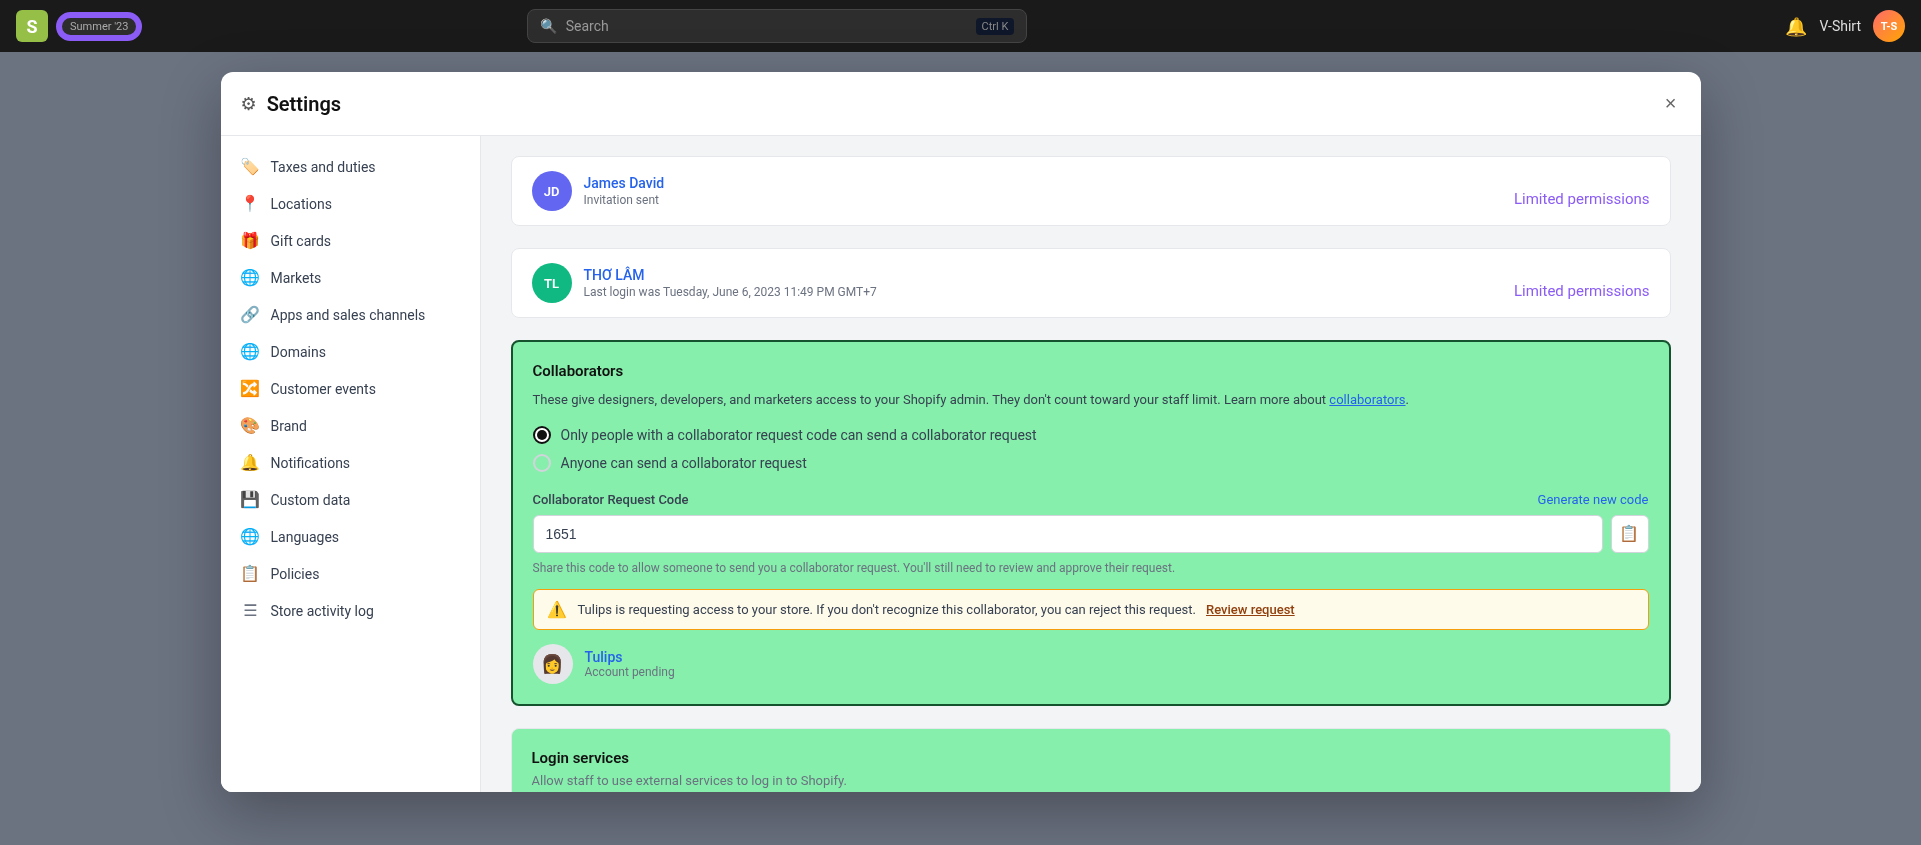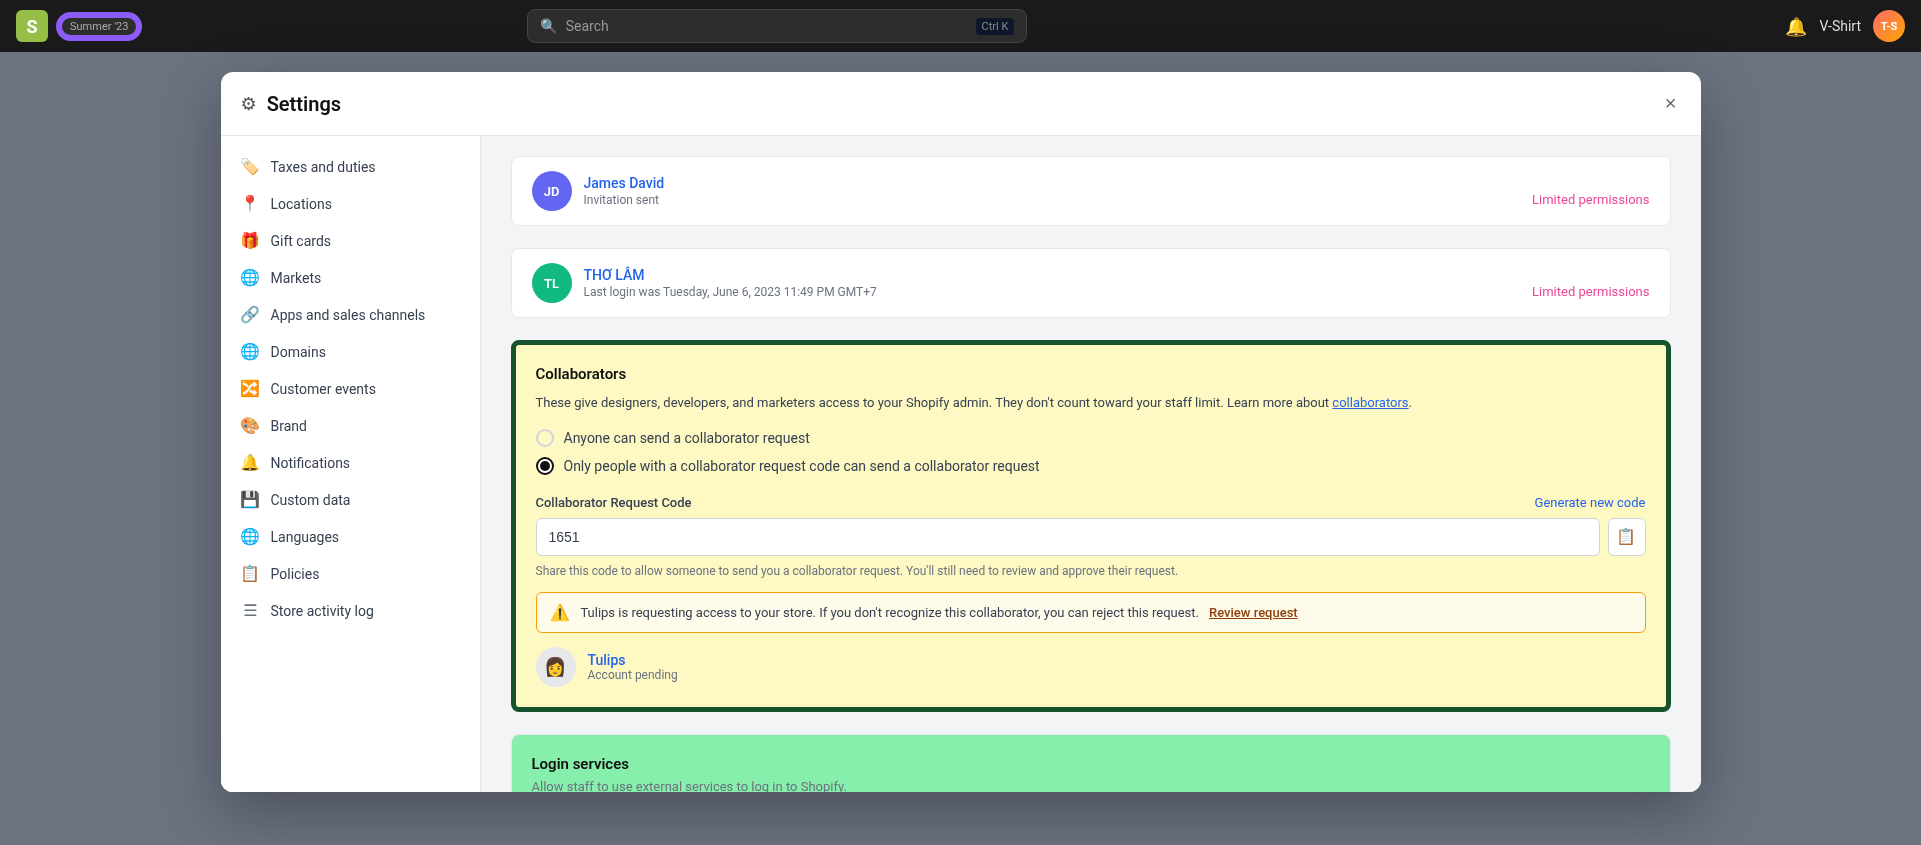--- a/index.html
+++ b/index.html
@@ -223,30 +223,30 @@
       color: #2563eb;
       font-size: 14px;
       font-weight: 500;
     }
     .user-sub {
       font-size: 12px;
       color: #6b7280;
       margin-top: 2px;
     }
     .user-permission {
-      font-size: 13px;
-      color: #ec4899;
+      font-size: 15px;
+      color: #8b5cf6;
       margin-top: 16px;
     }
 
     
     .collaborators-card {
-      background: #fef9c3;
+      background: #86efac;
       border-radius: 8px;
-      border: 5px solid #14532d;
+      border: 2px solid #14532d;
       padding: 20px;
     }
     .collab-title {
       font-size: 15px;
       font-weight: 600;
       color: #111;
       margin-bottom: 10px;
     }
     .collab-desc {
       font-size: 13px;
@@ -541,26 +541,26 @@
 
         <div class="collaborators-card">
           <div class="collab-title">Collaborators</div>
           <div class="collab-desc">
             <span>These give designers, developers, and marketers access to your Shopify admin. They don't count toward your staff limit. Learn more about</span>
             <a class="collab-link" href="#">collaborators</a><span>.</span>
           </div>
 
           <div class="radio-group">
             <label class="radio-option">
+              <div class="radio-circle selected"></div>
+              <span>Only people with a collaborator request code can send a collaborator request</span>
+            </label>
+            <label class="radio-option">
               <div class="radio-circle"></div>
               <span>Anyone can send a collaborator request</span>
-            </label>
-            <label class="radio-option">
-              <div class="radio-circle selected"></div>
-              <span>Only people with a collaborator request code can send a collaborator request</span>
             </label>
           </div>
 
           <div class="code-header">
             <span class="code-label">Collaborator Request Code</span>
             <a class="generate-link" href="#">Generate new code</a>
           </div>
           <div class="code-input-row">
             <input class="code-input" type="text" value="1651" readonly="" style="">
             <button class="copy-btn" title="Copy">📋</button>

